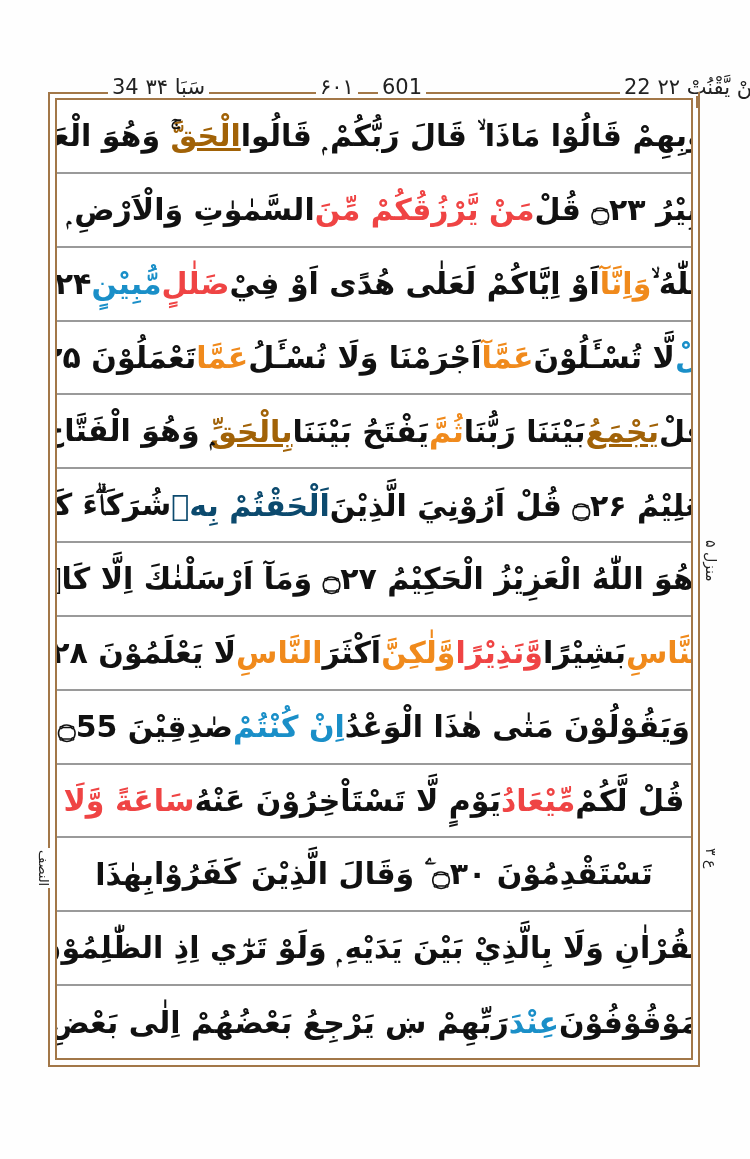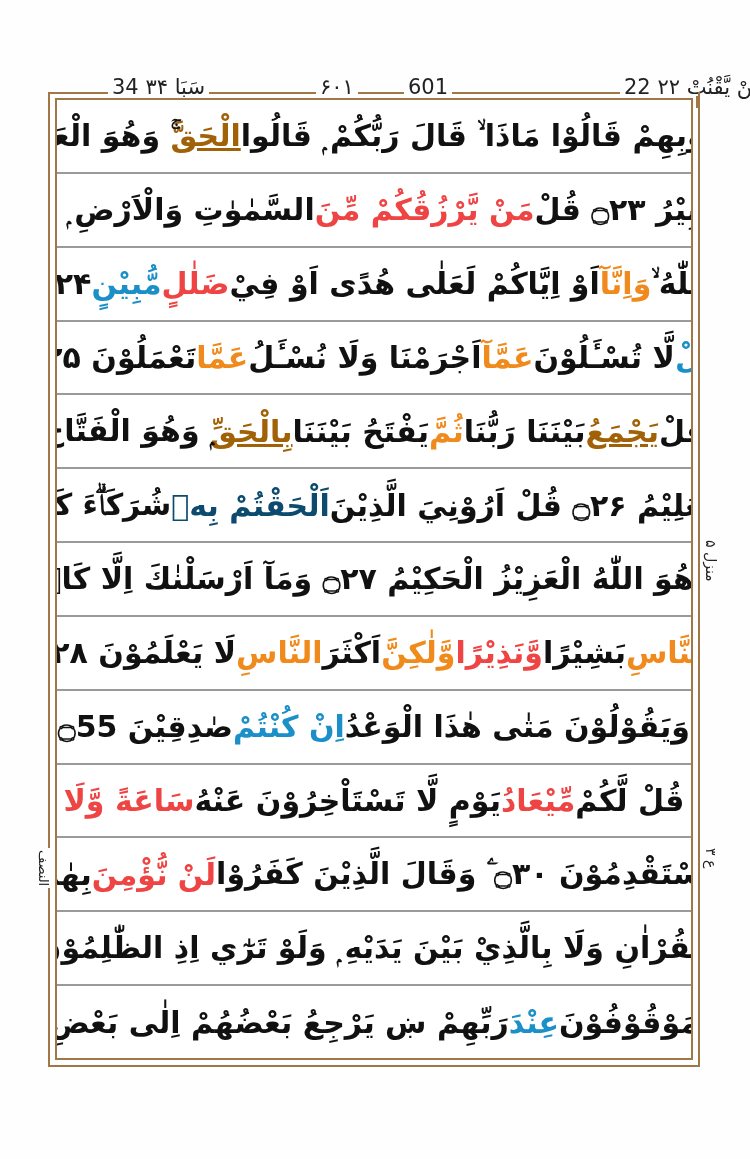--- a/index.html
+++ b/index.html
@@ -56,21 +56,21 @@
   </style>
 </head>
 <body>
 
 <div class="header">
   <div class="rule"></div>
   <div class="lefttick"></div>
   <div class="righttick"></div>
   <span class="hdr-item" style="left:60px;">34 سَبَا ۳۴</span>
   <span class="hdr-item" style="left:268px;">۶۰۱</span>
-  <span class="hdr-item" style="left:330px;margin-left:26px;">601</span>
+  <span class="hdr-item" style="left:330px;">601</span>
   <span class="hdr-item" style="left:552px;margin-left:20px;">22 وَمَنْ يَّقْنُتْ ۲۲</span>
 </div>
 
 <div class="frame-outer"></div>
 <div class="frame-inner">
   <div class="lines" id="lines">
       <div class="line">
         <span>قُلُوْبِهِمْ قَالُوْا مَاذَا ۙ قَالَ رَبُّكُمْ ۭ قَالُوا </span>
         <span class="seg-red">الْحَقَّ</span>
         <span> ۚ وَهُوَ الْعَلِيُّ</span>
@@ -130,21 +130,20 @@
         <span> صٰدِقِيْنَ ۝55</span>
       </div>
       <div class="line">
         <span>قُلْ لَّكُمْ </span>
         <span class="seg-green">مِّيْعَادُ</span>
         <span> يَوْمٍ لَّا تَسْتَاْخِرُوْنَ عَنْهُ </span>
         <span class="seg-green">سَاعَةً وَّلَا</span>
       </div>
       <div class="line">
         <span>تَسْتَقْدِمُوْنَ ۝۳۰ ۧ وَقَالَ الَّذِيْنَ كَفَرُوْا </span>
-        <span class="seg-green">لَنْ نُّؤْمِنَ</span>
         <span> بِهٰذَا</span>
       </div>
       <div class="line">
         <span>الْقُرْاٰنِ وَلَا بِالَّذِيْ بَيْنَ يَدَيْهِ ۭ وَلَوْ تَرٰٓي اِذِ الظّٰلِمُوْنَ</span>
       </div>
       <div class="line">
         <span>مَوْقُوْفُوْنَ </span>
         <span class="seg-blue">عِنْدَ</span>
         <span> رَبِّهِمْ ښ يَرْجِعُ بَعْضُهُمْ اِلٰى بَعْضِ</span>
       </div>

